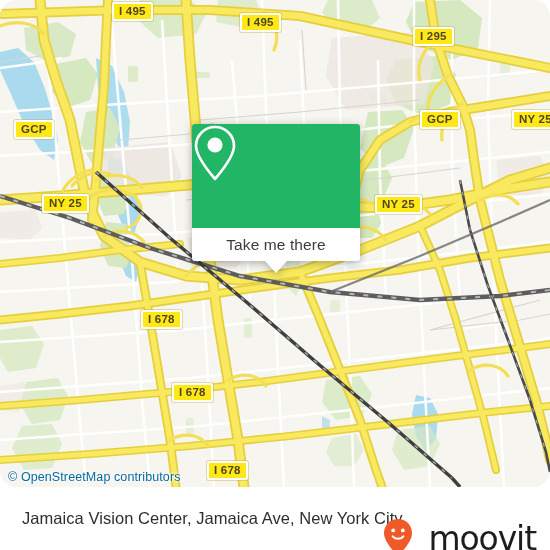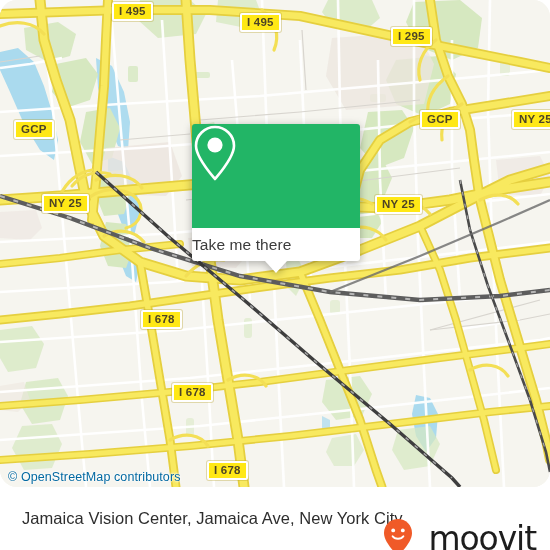--- a/index.html
+++ b/index.html
@@ -37,21 +37,21 @@
     position:absolute;left:192px;top:124px;width:168px;z-index:60;
     filter:drop-shadow(0 2px 4px rgba(0,0,0,.30));
   }
   .popup-head{
     background:#22b566;height:104px;
     border-top-left-radius:3px;border-top-right-radius:3px;
     display:flex;align-items:center;justify-content:center;
   }
   .popup-body{
     background:#ffffff;height:33px;
-    display:flex;align-items:center;
+    display:flex;align-items:center;justify-content:center;
     border-bottom-left-radius:3px;border-bottom-right-radius:3px;
   }
   .popup-label{font-size:15.5px;color:#3c3c3c;letter-spacing:.1px;}
   .popup-tail{
     position:absolute;left:73px;top:137px;width:0;height:0;
     border-left:11px solid transparent;border-right:11px solid transparent;
     border-top:12px solid #ffffff;
   }
 
   
@@ -245,21 +245,21 @@
           <path d="M460 180 L470 230 L488 286 L508 340 L530 400 L546 452" stroke="#eeeeee" stroke-width="1.2" stroke-dasharray="4 8" opacity=".55"></path>
           <path d="M330 292 L420 256 L500 222 L550 200" stroke="#6a6a6a" stroke-width="2.2" opacity=".8"></path>
         </g>
 
       </g>
     </svg>
 
     <div>
       <div class="shield" style="left:112px;top:2px;">I 495</div>
       <div class="shield" style="left:240px;top:13px;">I 495</div>
-      <div class="shield" style="left:391px;top:27px;">I 295</div>
+      <div class="shield" style="left:413px;top:27px;">I 295</div>
       <div class="shield" style="left:14px;top:120px;">GCP</div>
       <div class="shield" style="left:420px;top:110px;">GCP</div>
       <div class="shield" style="left:512px;top:110px;">NY 25</div>
       <div class="shield" style="left:42px;top:194px;">NY 25</div>
       <div class="shield" style="left:375px;top:195px;">NY 25</div>
       <div class="shield" style="left:141px;top:310px;">I 678</div>
       <div class="shield" style="left:172px;top:383px;">I 678</div>
       <div class="shield" style="left:207px;top:461px;">I 678</div>
     </div>
 

